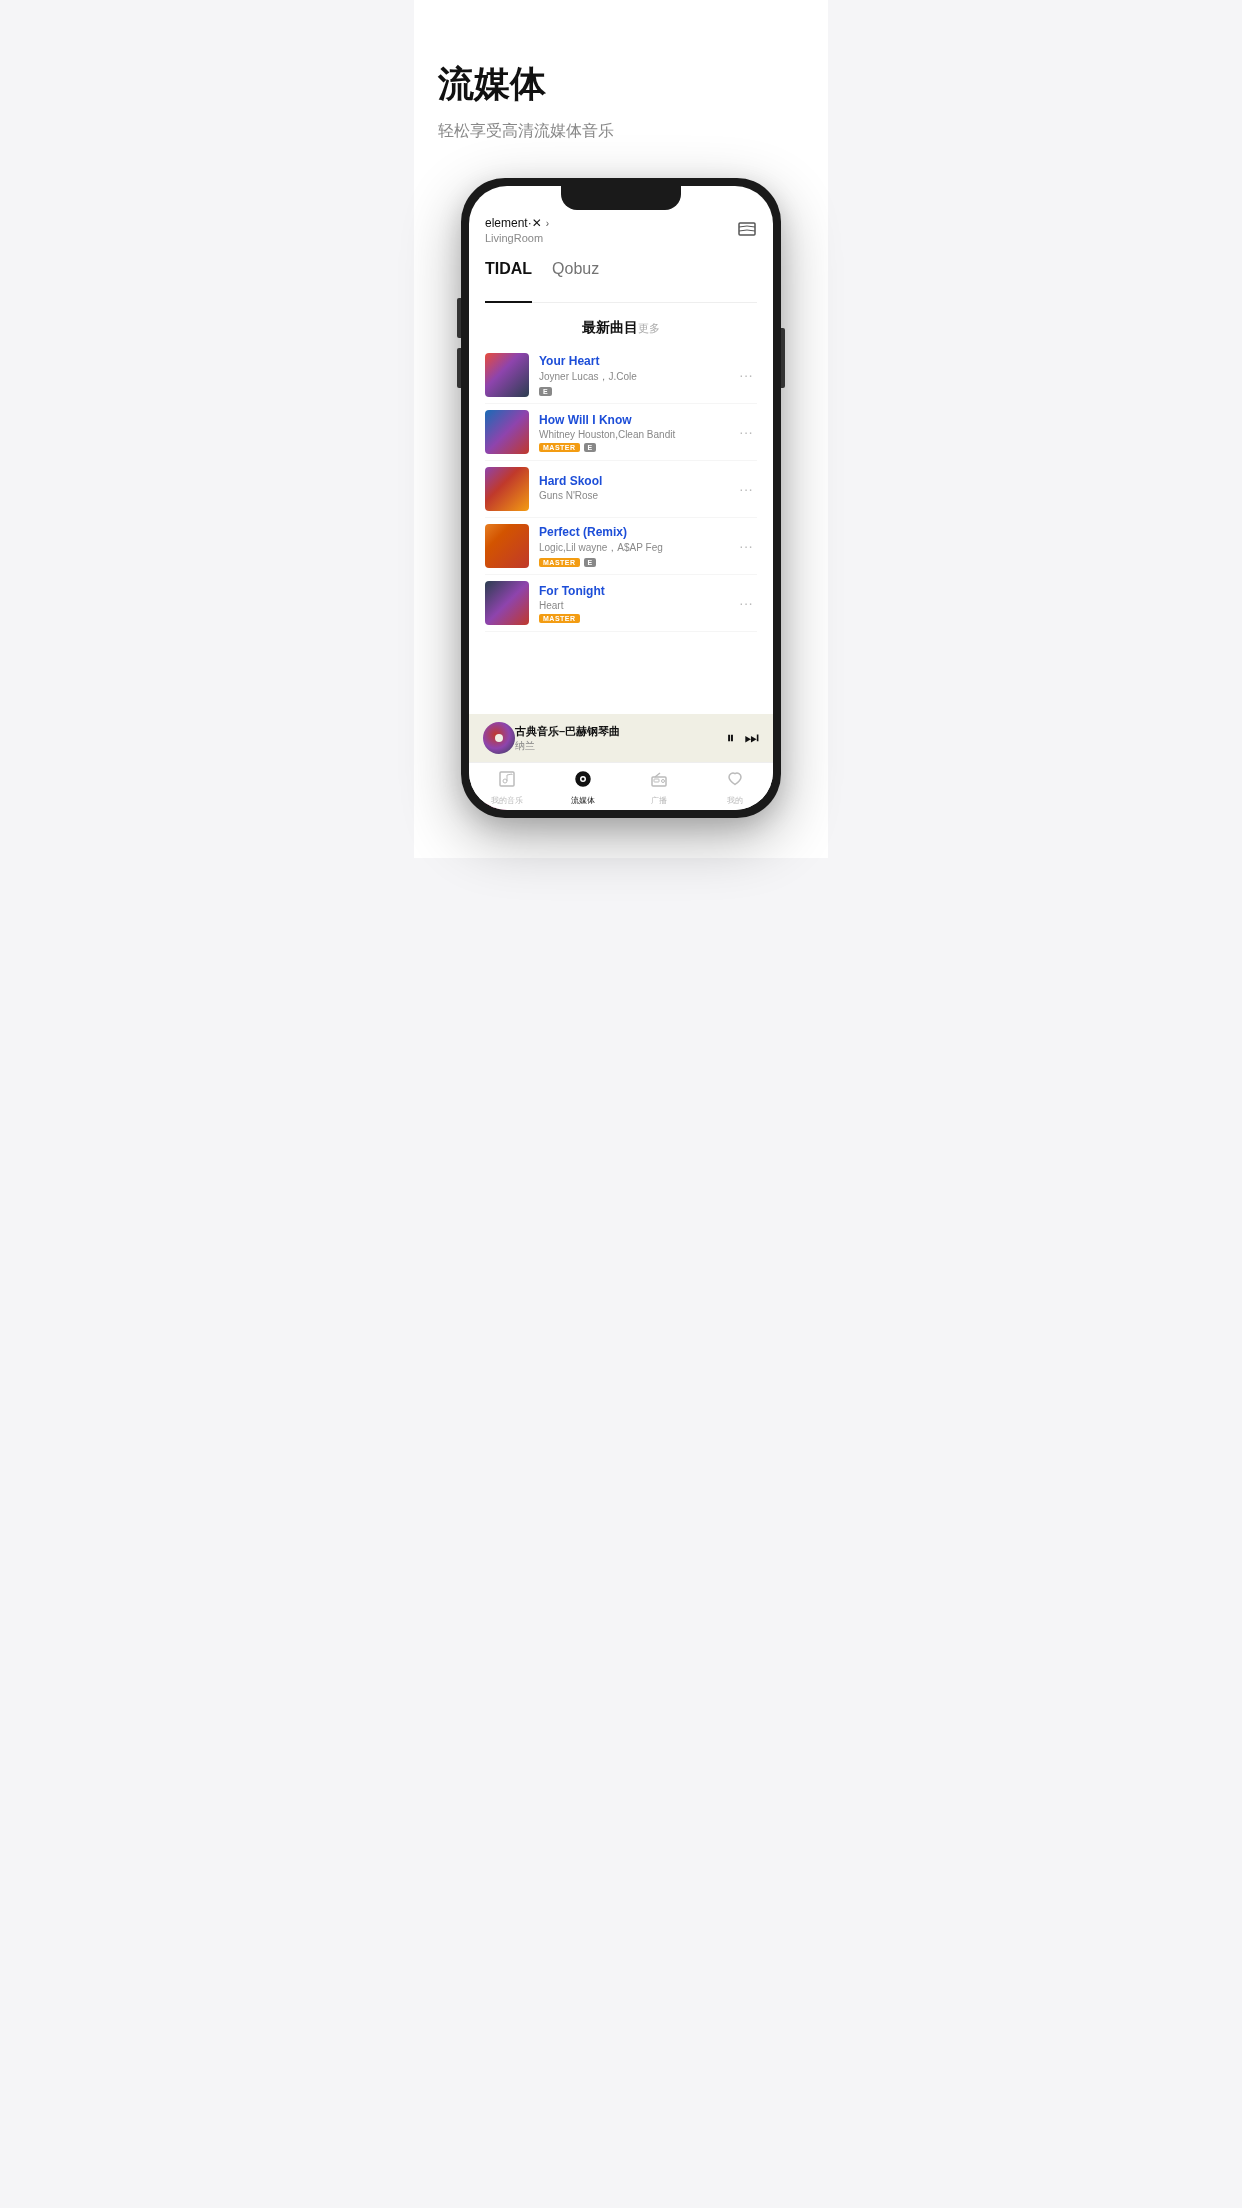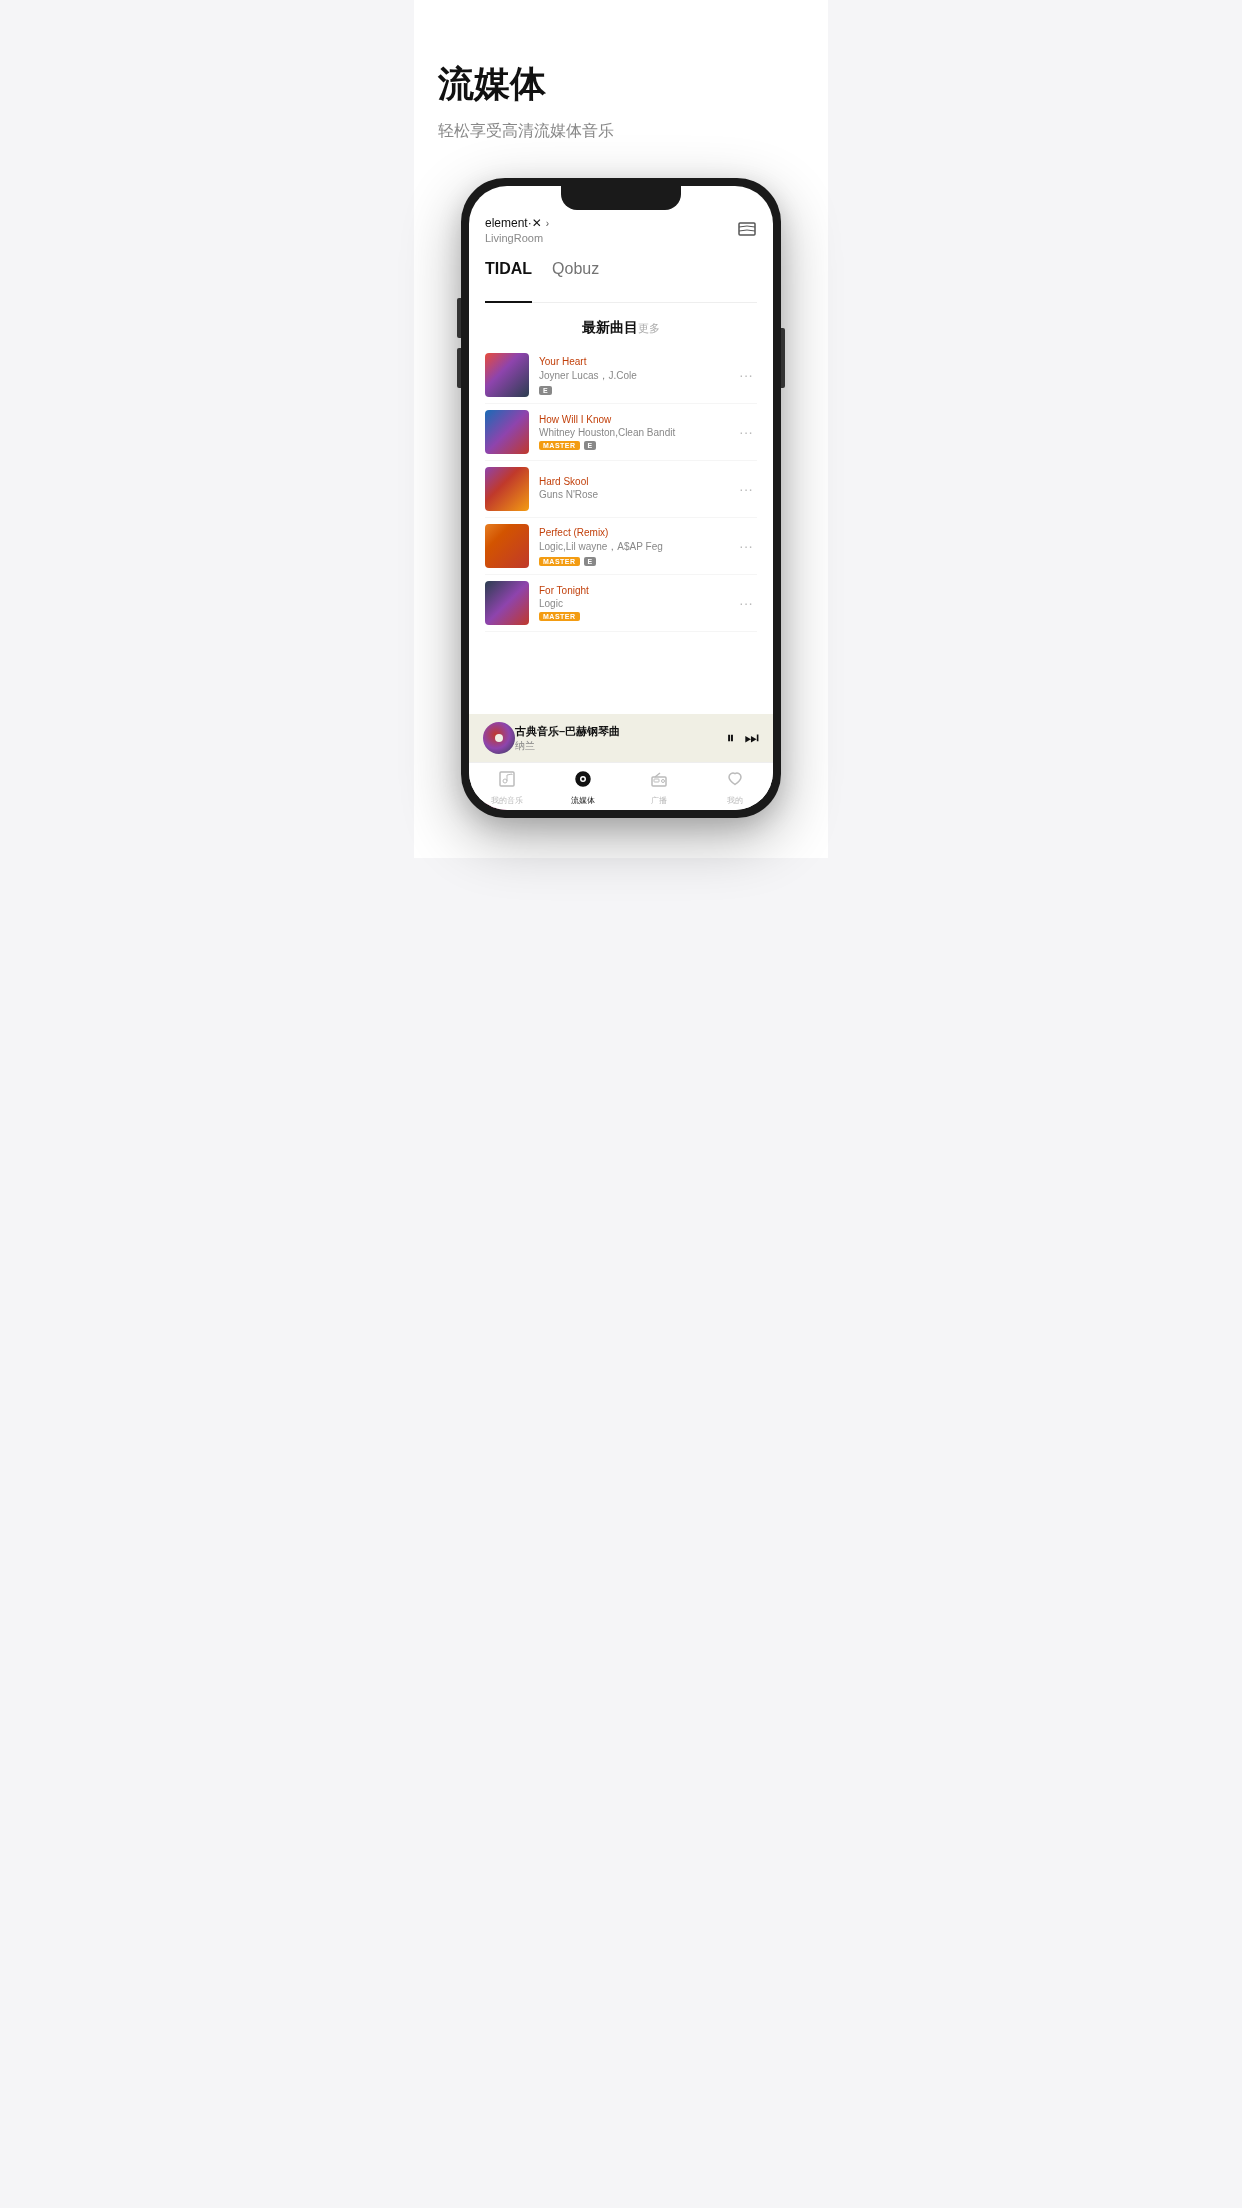--- a/index.html
+++ b/index.html
@@ -197,23 +197,23 @@
       background: linear-gradient(135deg, #e67e22 0%, #d35400 30%, #c0392b 100%);
     }
     .thumb-for-tonight {
       background: linear-gradient(135deg, #2c3e50 0%, #8e44ad 50%, #c0392b 100%);
     }
     .track-info {
       flex: 1;
       min-width: 0;
     }
     .track-title {
-      font-size: 10px;
-      font-weight: 400;
-      color: #c2410c;
+      font-size: 12px;
+      font-weight: 700;
+      color: #1d4ed8;
       margin-bottom: 2px;
     }
     .track-artist {
       font-size: 10px;
       color: #888;
       margin-bottom: 3px;
       white-space: nowrap;
       overflow: hidden;
       text-overflow: ellipsis;
     }
@@ -456,21 +456,21 @@
                   <span class="badge-e">E</span>
                 </div>
               </div>
               <div class="track-more">···</div>
             </div>
 
             <div class="track-item">
               <div class="track-thumb thumb-for-tonight"></div>
               <div class="track-info">
                 <div class="track-title">For Tonight</div>
-                <div class="track-artist">Logic</div>
+                <div class="track-artist">Heart</div>
                 <div class="track-badges">
                   <span class="badge-master">MASTER</span>
                 </div>
               </div>
               <div class="track-more">···</div>
             </div>
 
           </div>
 
           <div class="albums-section">

